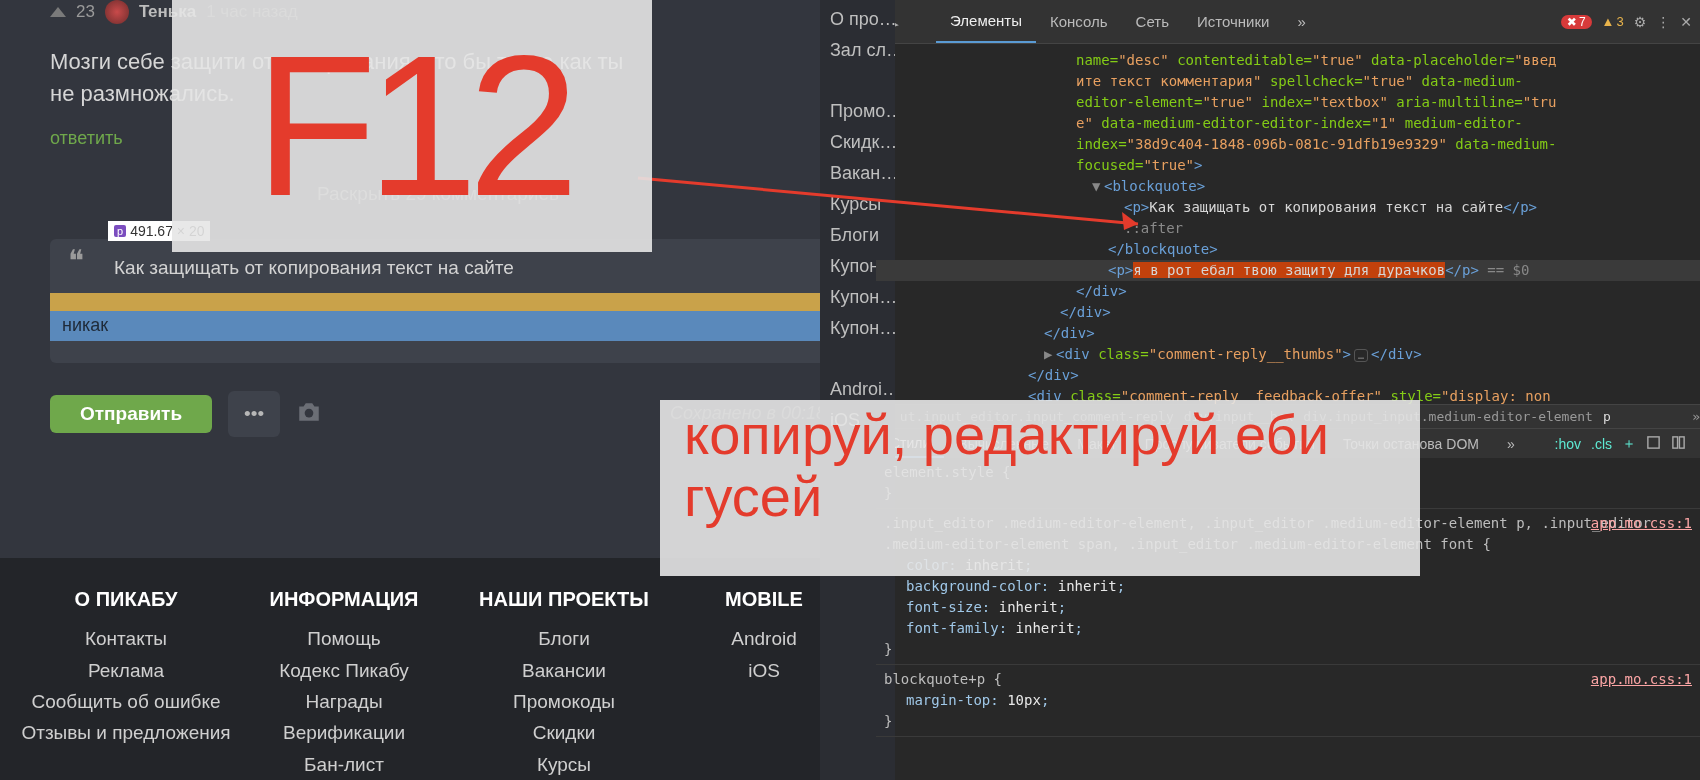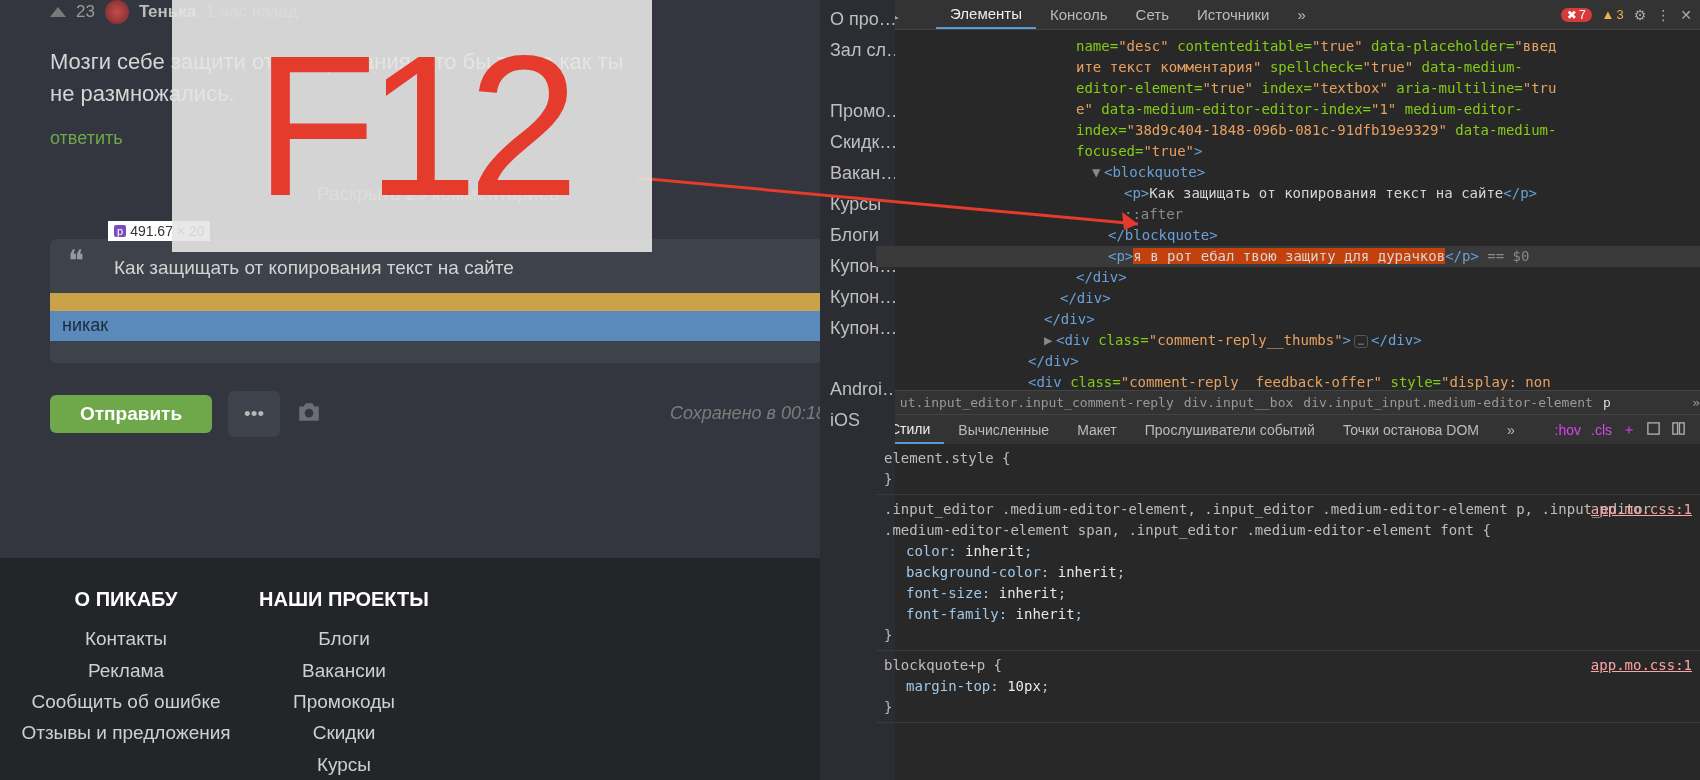--- a/index.html
+++ b/index.html
@@ -42,21 +42,21 @@
   .fc3 { width:220px; }
   .fc4 { width:180px; }
 
   
   .midnav { position:absolute; left:820px; top:0; width:75px; height:100%; background:#2b2d33; padding-top:4px; }
   .midnav div { color:#bfbfbf; font-size:18px; padding:5px 10px; white-space:nowrap; overflow:hidden; }
   .midnav .gap { height:30px; }
 
   
   .right { flex:1; height:100%; background:#282828; color:#cfcfcf; font-family:Menlo,Consolas,monospace; font-size:14px; display:flex; flex-direction:column; }
-  .dt-tabs { height:30px; background:#333; display:flex; align-items:center; gap:0; border-bottom:1px solid #444; font-family:Arial,sans-serif; }
+  .dt-tabs { height:44px; background:#333; display:flex; align-items:center; gap:0; border-bottom:1px solid #444; font-family:Arial,sans-serif; }
   .dt-ico { width:30px; display:flex; justify-content:center; color:#aaa; }
   .dt-ico svg{width:16px;height:16px;fill:none;stroke:#aaa;stroke-width:1.5;}
   .dt-tab { padding:0 14px; height:100%; display:flex; align-items:center; color:#bbb; font-size:15px; cursor:pointer; }
   .dt-tab.active { color:#eee; border-bottom:2px solid #5a9bd4; }
   .dt-right { margin-left:auto; display:flex; align-items:center; gap:10px; padding-right:8px; }
   .badge-err { background:#d73a3a; color:#fff; border-radius:8px; padding:0 6px; font-size:12px; display:flex; align-items:center; gap:2px;}
   .badge-warn { color:#e8b34b; font-size:13px; display:flex; align-items:center; gap:2px;}
   .gear,.dt-dots,.dt-close{color:#aaa;cursor:pointer;}
 
   .elements { flex:0 0 360px; overflow:hidden; padding:6px 0 0 0; line-height:1.5; position:relative; }
@@ -68,21 +68,21 @@
   .hl-line .hl { background:#c2410c; }
   .eq0{color:#888;}
 
   .crumbs { height:24px; background:#333; border-top:1px solid #444; display:flex; align-items:center; font-size:13px; color:#999; padding-left:6px; gap:10px; }
   .crumbs span{white-space:nowrap;}
   .crumbs .lit{color:#ddd;}
 
   .styles-tabs { height:30px; background:#333; border-top:1px solid #444; display:flex; align-items:center; font-family:Arial,sans-serif; font-size:14px; color:#bbb; }
   .styles-tabs div{padding:0 14px;cursor:pointer;}
   .styles-tabs .active{color:#eee;border-bottom:2px solid #5a9bd4;height:100%;display:flex;align-items:center;}
-  .st-right{margin-left:auto;display:flex;align-items:center;gap:10px;padding-right:8px;color:#d946ef;}
+  .st-right{margin-left:auto;display:flex;align-items:center;gap:10px;padding-right:8px;color:#5eead4;}
   .st-right svg{width:15px;height:15px;fill:none;stroke:#aaa;stroke-width:1.5;}
 
   .styles { flex:1; overflow:hidden; font-size:14px; line-height:1.5; }
   .rule { padding:4px 8px; border-bottom:1px solid #3a3a3a; position:relative;}
   .sel{color:#bdbdbd;}
   .prop{color:#a0c8e8;padding-left:22px;}
   .val{color:#e8e8e8;}
   .src{position:absolute;right:8px;top:4px;color:#fca5a5;text-decoration:underline;}
 
   
@@ -143,27 +143,40 @@
     </div>
 
     <div class="footer">
       <div class="fcol fc1">
         <h3>О ПИКАБУ</h3>
         <a>Контакты</a>
         <a>Реклама</a>
         <a>Сообщить об ошибке</a>
         <a>Отзывы и предложения</a>
       </div>
+      <div class="fcol fc2">
+        <h3>ИНФОРМАЦИЯ</h3>
+        <a>Помощь</a>
+        <a>Кодекс Пикабу</a>
+        <a>Награды</a>
+        <a>Верификации</a>
+        <a>Бан-лист</a>
+      </div>
       <div class="fcol fc3">
         <h3>НАШИ ПРОЕКТЫ</h3>
         <a>Блоги</a>
         <a>Вакансии</a>
         <a>Промокоды</a>
         <a>Скидки</a>
         <a>Курсы</a>
+      </div>
+      <div class="fcol fc4">
+        <h3>MOBILE</h3>
+        <a>Android</a>
+        <a>iOS</a>
       </div>
     </div>
   </div>
 
   <div class="midnav">
     <div>О про…</div>
     <div>Зал сл…</div>
     <div class="gap"></div>
     <div>Промо…</div>
     <div>Скидк…</div>
@@ -277,14 +290,17 @@
     </div>
   </div>
 
   <div class="ov1">
     <span class="ov1-txt">F12</span>
   </div>
   <svg class="redarrow" width="530" height="80">
     <line x1="4" y1="14" x2="504" y2="60"></line>
     <polygon points="504,60 488,48 490,66"></polygon>
   </svg>
+  <div class="ov2">
+    <div class="ov2-txt">копируй, редактируй еби гусей</div>
+  </div>
 
 </div>
 
 </body></html>

